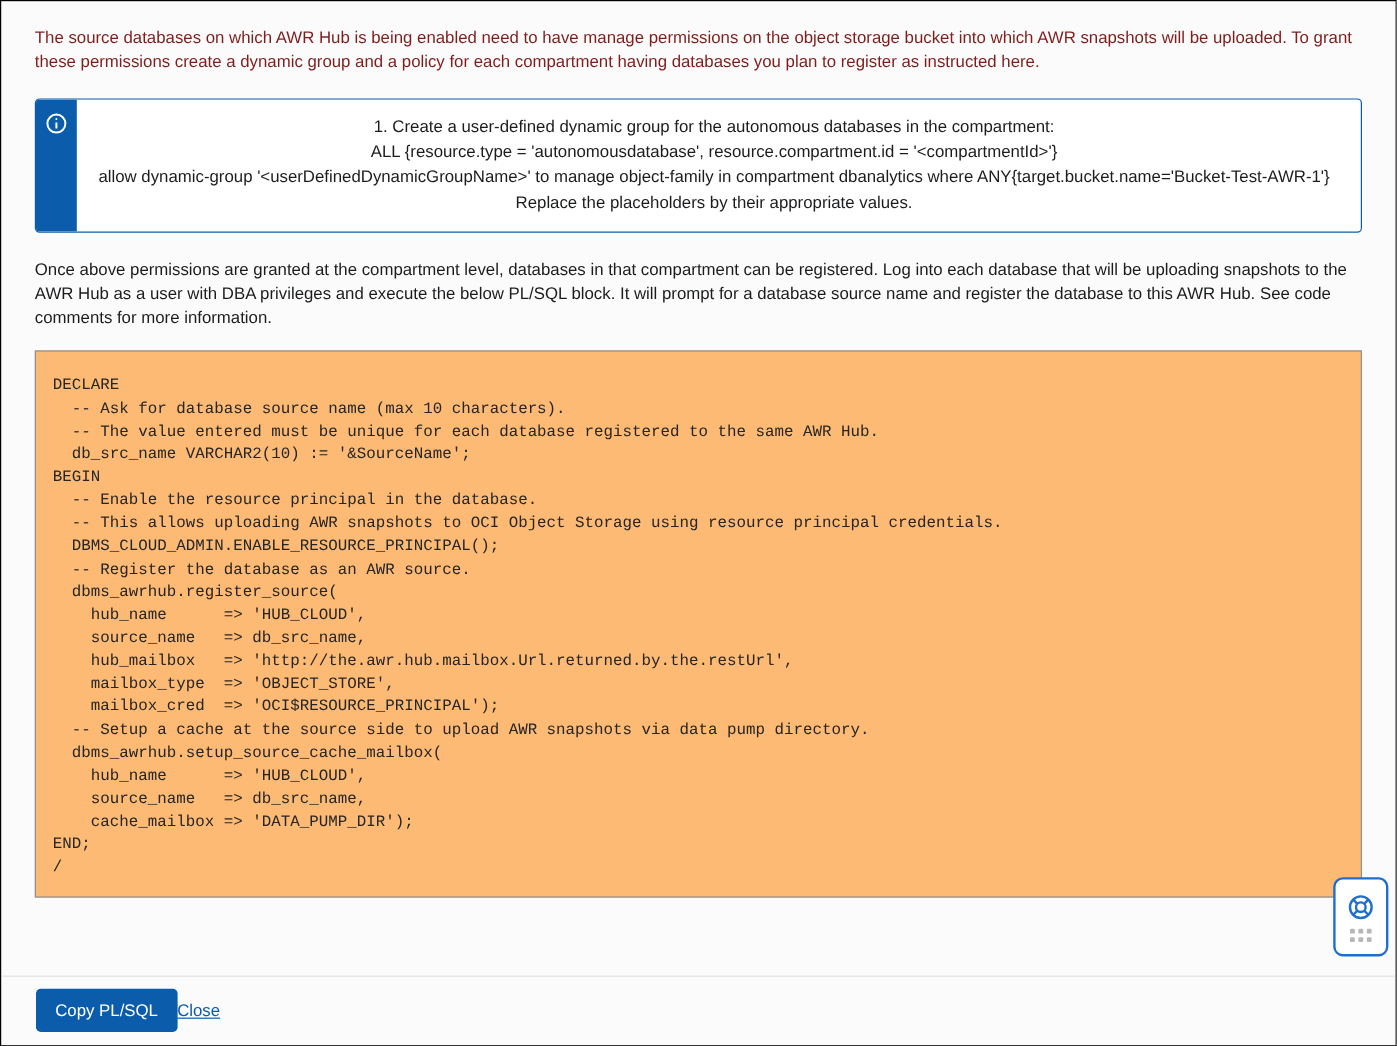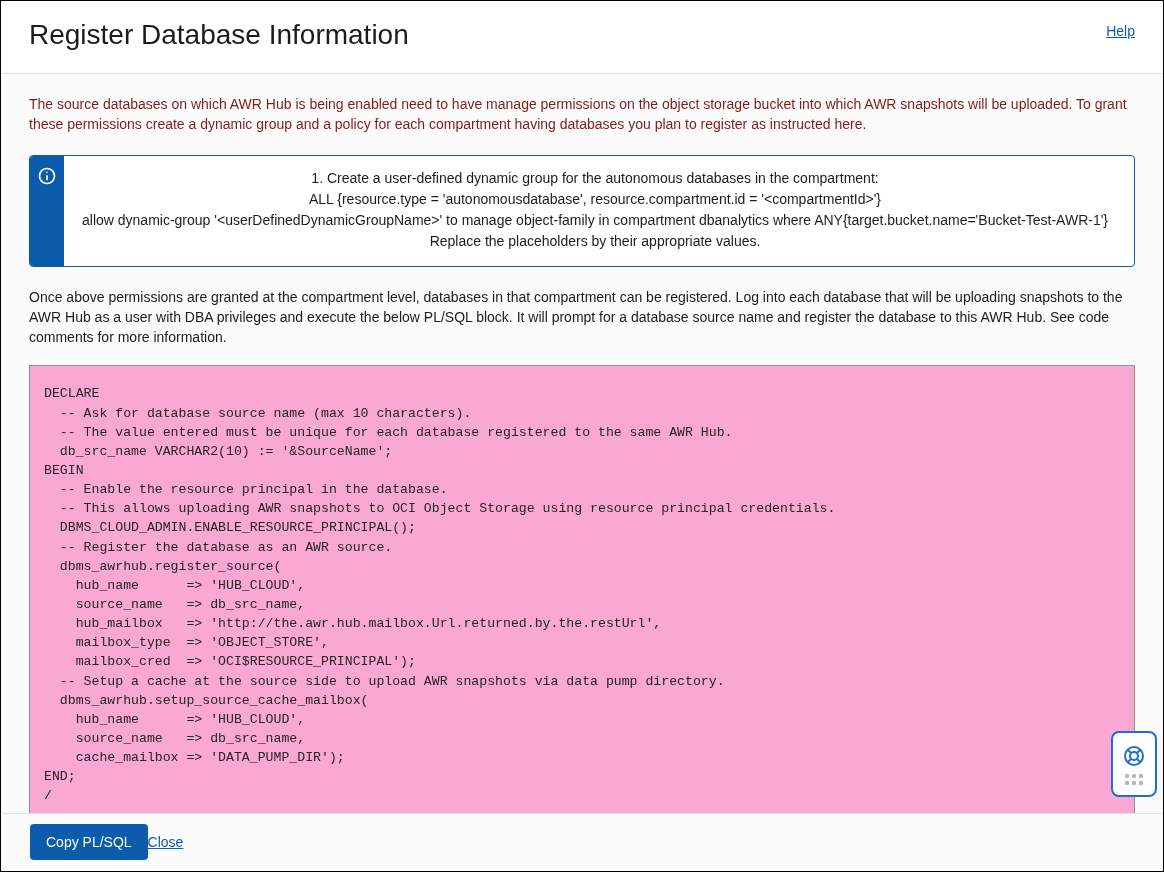--- a/index.html
+++ b/index.html
@@ -78,21 +78,21 @@
     font-size: 16px;
     color: #1b1c1e;
   }
   .info-lines div { margin: 0; text-align: center; }
   .para2 {
     line-height: 1.45;
     margin: 0 0 18px 0;
   }
   .code-box {
     border: 1px solid #909090;
-    background: #f9a8d4;
+    background: #fdba74;
     padding: 18px 14px 14px 14px;
     font-family: "Courier New", Courier, monospace;
     font-size: 13.2px;
     line-height: 1.45;
     white-space: pre;
     overflow: auto;
     color: #252525;
     margin-bottom: 20px;
   }
   .footer {
@@ -144,24 +144,20 @@
     gap: 3px;
   }
   .dots span {
     width:4px; height:4px; background:#b7b7b7; border-radius:1px; display:block;
   }
 </style>
 </head>
 <body>
 
 <div class="frame">
-  <div class="header">
-    <h1>Register Database Information</h1>
-    <a class="help-link">Help</a>
-  </div>
 
   <div class="content">
     <p class="intro">The source databases on which AWR Hub is being enabled need to have manage permissions on the object storage bucket into which AWR snapshots will be uploaded. To grant these permissions create a dynamic group and a policy for each compartment having databases you plan to register as instructed here.</p>
 
     <div class="info-box">
       <div class="info-stripe">
         <span>
           <svg viewBox="0 0 24 24" width="20" height="20" fill="none" stroke="#fff" stroke-width="2">
             <circle cx="12" cy="12" r="9"></circle>
             <line x1="12" y1="11" x2="12" y2="17"></line>

